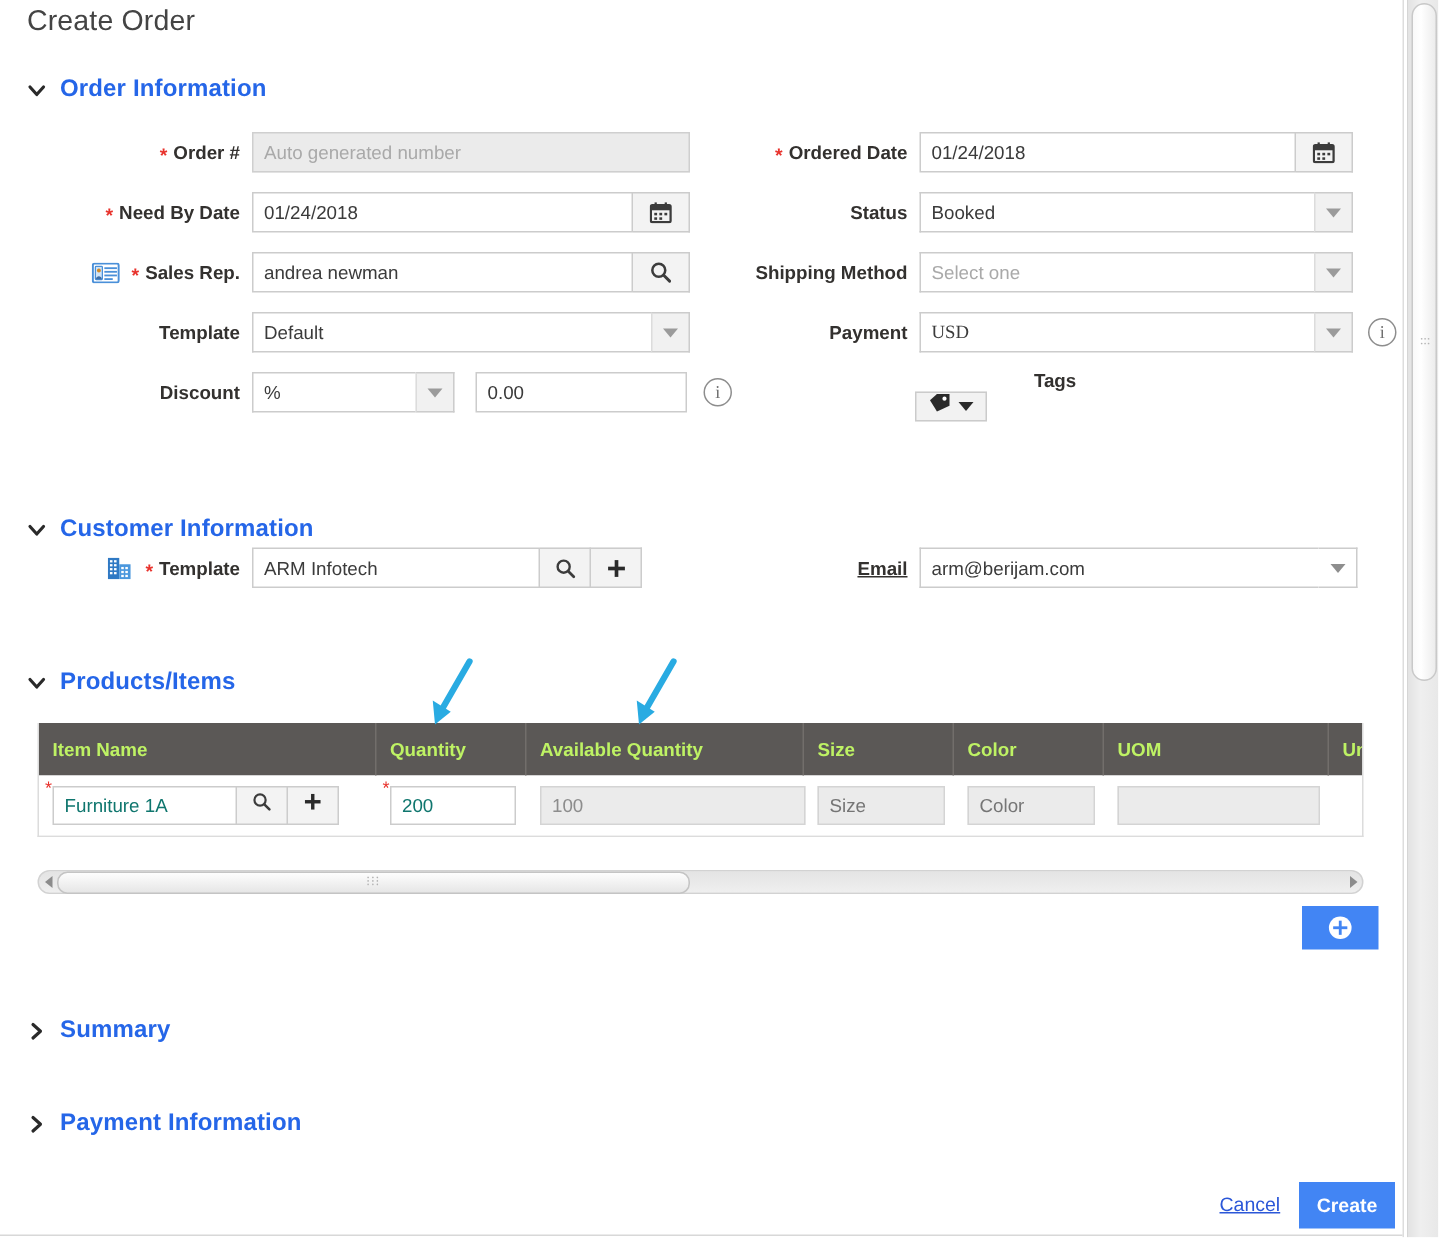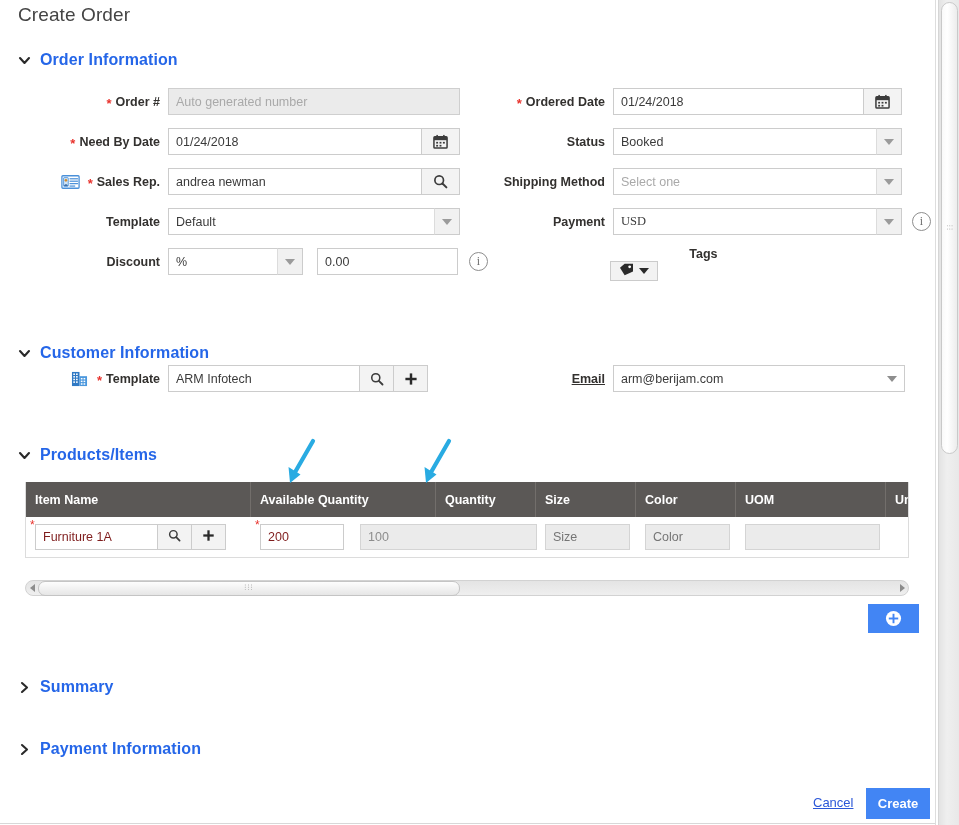--- a/index.html
+++ b/index.html
@@ -221,21 +221,21 @@
     background: #5b5856;
   }
   .th {
     box-sizing: border-box;
     height: 35px;
     display: flex;
     align-items: center;
     padding: 0 0 0 9px;
     font-size: 12.5px;
     font-weight: bold;
-    color: #ffffff;
+    color: #bef264;
     border-right: 1px solid #726e6b;
     white-space: nowrap;
     overflow: hidden;
     cursor: pointer;
   }
   .trow {
     display: flex;
     height: 40px;
     background: #ffffff;
   }
@@ -255,21 +255,21 @@
     font-size: 12px;
     line-height: 1;
   }
   .cellinp {
     box-sizing: border-box;
     height: 26px;
     border: 1px solid #cccccc;
     background: #ffffff;
     font-family: "Liberation Sans", sans-serif;
     font-size: 12.5px;
-    color: #7f1d1d;
+    color: #0f766e;
     padding: 0 7px;
     outline: none;
   }
   .cellinp.readonly {
     background: #ebebeb;
     color: #8d8d8d;
     border-color: #d4d4d4;
   }
   .cellinp.ph { color: #a9a9a9; }
   .cellinp.ghost {
@@ -669,22 +669,22 @@
             <path d="M2 4 L6.5 9 L11 4" fill="none" stroke="#2a2a2a" stroke-width="2.1" stroke-linecap="round" stroke-linejoin="round"></path>
           </svg>
       </span>
       <span class="sec-label">Products/Items</span>
     </div>
 
     <div id="prod-table-wrap">
       <div id="prod-table">
         <div class="thead">
           <div class="th" style="width:225px;">Item Name</div>
+          <div class="th" style="width:100px;">Quantity</div>
           <div class="th" style="width:185px;">Available Quantity</div>
-          <div class="th" style="width:100px;">Quantity</div>
           <div class="th" style="width:100px;">Size</div>
           <div class="th" style="width:100px;">Color</div>
           <div class="th" style="width:150px;">UOM</div>
           <div class="th" style="width:150px;">Unit Price</div>
         </div>
         <div class="trow">
           <div class="td" style="width:225px;">
             <span class="cellreq">*</span>
             <input class="cellinp" style="width: 123px;" value="Furniture 1A">
             <span class="cellbtn">

